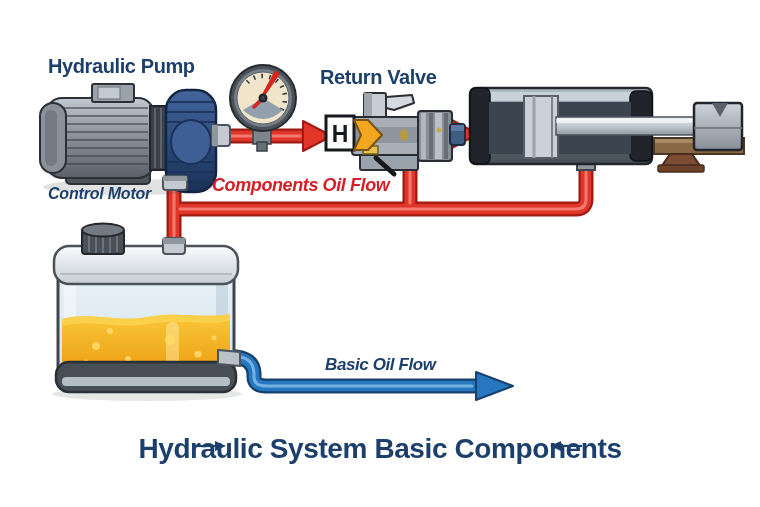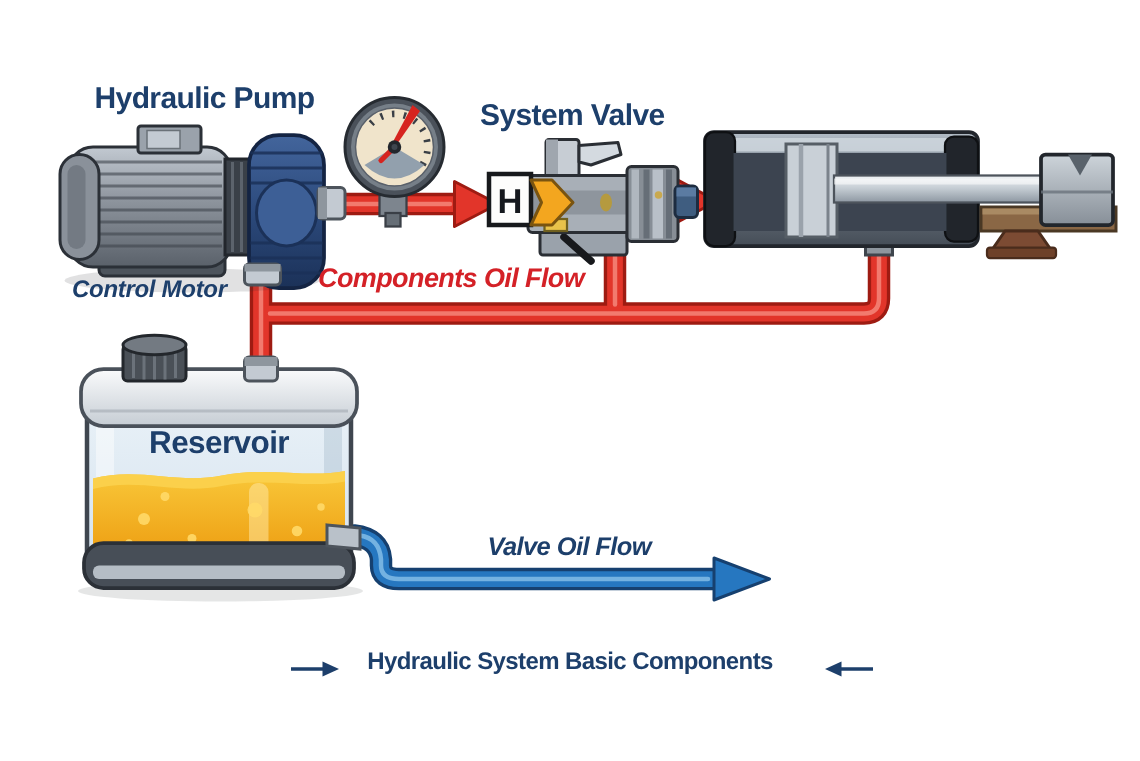--- a/index.html
+++ b/index.html
@@ -1,29 +1,29 @@
 <!DOCTYPE html>
 <html><head>
 <meta charset="utf-8">
 <style>
   html,body{margin:0;padding:0;background:#fff;}
   #stage{position:relative;width:760px;height:507px;background:#ffffff;overflow:hidden;
          font-family:"Liberation Sans",sans-serif;}
   #scene{position:absolute;left:0;top:0;}
   .lbl{position:absolute;color:#1d3f6b;white-space:nowrap;letter-spacing:-0.4px;}
-  .lbl-pump{left:48px;top:55px;font-size:20px;font-weight:700;margin-left:15px;}
+  .lbl-pump{left:48px;top:55px;font-size:20px;font-weight:700;}
   .lbl-motor{left:48px;top:185px;font-size:16px;font-style:italic;font-weight:600;letter-spacing:-0.2px;}
   .lbl-valve{left:320px;top:66px;font-size:20px;font-weight:700;}
   .lbl-cyl{left:487px;top:53px;font-size:20px;font-weight:700;}
   .lbl-press{left:212px;top:175px;font-size:18px;font-weight:700;font-style:italic;color:#d42127;}
   .lbl-res{left:60px;top:284px;width:172px;text-align:center;font-size:21px;font-weight:700;}
   .lbl-return{left:325px;top:355px;font-size:17px;font-weight:700;font-style:italic;}
   .title-row{position:absolute;left:0;top:433px;width:760px;display:flex;justify-content:center;
              align-items:center;gap:9px;}
-  .title-text{color:#1d3f6b;font-size:16px;font-weight:700;letter-spacing:-0.4px;}
+  .title-text{color:#1d3f6b;font-size:28px;font-weight:700;letter-spacing:-0.4px;}
   .pipe-red-o{stroke:#9e1b12;stroke-width:15;fill:none;stroke-linecap:round;}
   .pipe-red-m{stroke:#e2352a;stroke-width:10.5;fill:none;stroke-linecap:round;}
   .pipe-red-g{stroke:#f4867a;stroke-width:3;fill:none;stroke-linecap:round;opacity:.85;}
   .pipe-blue-o{stroke:#16406f;stroke-width:15;fill:none;stroke-linecap:round;}
   .pipe-blue-m{stroke:#2677c0;stroke-width:10.5;fill:none;stroke-linecap:round;}
   .pipe-blue-g{stroke:#7db8e4;stroke-width:3;fill:none;stroke-linecap:round;opacity:.9;}
 </style>
 </head>
 <body>
 
@@ -206,22 +206,21 @@
     <polygon points="215,441 226,446 215,451" fill="#1d3f6b"></polygon>
   </g>
   <g>
     <polygon points="561,441 550,446 561,451" fill="#1d3f6b"></polygon>
     <line x1="560" y1="446" x2="582" y2="446" stroke="#1d3f6b" stroke-width="2.2"></line>
   </g>
 </svg>
 
 <div class="lbl lbl-pump">Hydraulic Pump</div>
 <div class="lbl lbl-motor">Control Motor</div>
-<div class="lbl lbl-valve">System Valve</div>
+<div class="lbl lbl-valve">Return Valve</div>
 <div class="lbl lbl-press">Components Oil Flow</div>
-<div class="lbl lbl-res">Reservoir</div>
-<div class="lbl lbl-return">Valve Oil Flow</div>
+<div class="lbl lbl-return">Basic Oil Flow</div>
 
 <div class="title-row">
   <span class="title-text">Hydraulic System Basic Components</span>
 </div>
 
 </div>
 
 </body></html>

